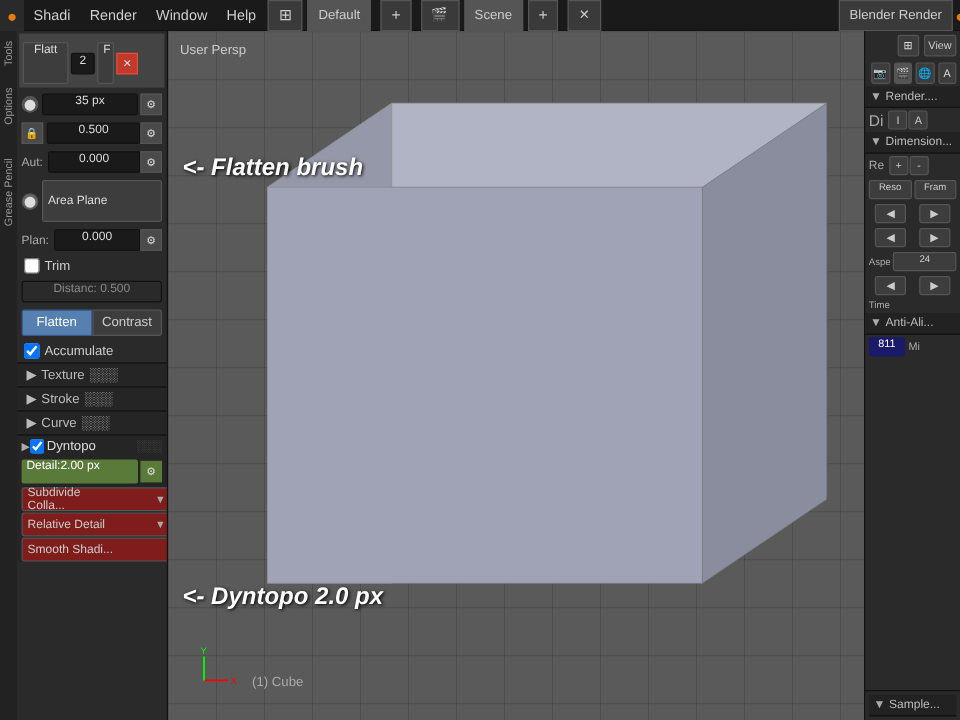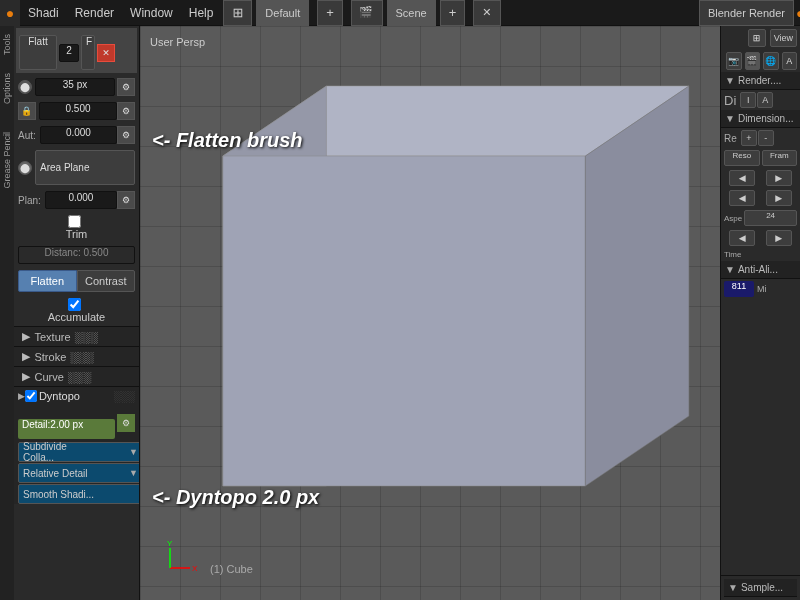--- a/index.html
+++ b/index.html
@@ -30,36 +30,36 @@
     .panel-input { background: #1a1a1a; border: 1px solid #111; color: #ddd; font-size: 10px; height: 18px; flex: 1; text-align: center; padding: 0 2px; border-radius: 2px; }
     .panel-btn { background: #3d3d3d; border: 1px solid #555; color: #ddd; font-size: 10px; height: 35px; padding: 0 4px; cursor: pointer; border-radius: 2px; }
     .panel-icon-btn { width: 18px; height: 18px; background: #4a4a4a; border: 1px solid #555; display: flex; align-items: center; justify-content: center; cursor: pointer; font-size: 9px; }
     .lock-icon { color: #aaa; }
 
     .section-header { display: flex; align-items: center; padding: 3px 4px; background: #252525; border-top: 1px solid #111; cursor: pointer; }
     .section-header span { color: #bbb; font-size: 11px; margin-left: 4px; }
     .section-arrow { color: #aaa; font-size: 9px; }
     .section-dots { color: #555; margin-left: auto; font-size: 10px; }
 
-    .checkbox-row { display: flex; align-items: center; padding: 3px 6px; flex-direction: column; }
+    .checkbox-row { display: flex; align-items: center; padding: 3px 6px; }
     .checkbox-row input { margin-right: 4px; }
     .checkbox-row label { color: #ccc; font-size: 11px; }
 
     .btn-group { display: flex; margin: 3px 4px; }
     .btn-active { background: #5680b0; border: 1px solid #3a5a8a; color: #fff; font-size: 11px; height: 22px; flex: 1; cursor: pointer; border-radius: 2px 0 0 2px; }
     .btn-inactive { background: #3d3d3d; border: 1px solid #555; color: #ccc; font-size: 11px; height: 22px; flex: 1; cursor: pointer; border-radius: 0 2px 2px 0; }
 
     .select-row { display: flex; align-items: center; padding: 3px 4px; }
 
     .dyntopo-section { background: #252525; border-top: 1px solid #111; }
     .dyntopo-header { display: flex; align-items: center; padding: 3px 4px; cursor: pointer; }
     .checkbox-small { width: 12px; height: 12px; margin-right: 2px; }
     .detail-input-row { display: flex; align-items: center; padding: 2px 4px; }
-    .detail-input { background: #5a7a3a; border: none; color: #fff; font-size: 10px; height: 20px; flex: 1; text-align: center; border-radius: 2px; margin-top: 12px; }
-    .full-btn { background: #0c4a6e; border: 1px solid #555; color: #ccc; font-size: 10px; height: 20px; width: 100%; text-align: left; padding: 0 4px; cursor: pointer; display: flex; align-items: center; margin: 1px 4px; border-radius: 2px; gap: 40px; }
+    .detail-input { background: #5a7a3a; border: none; color: #fff; font-size: 10px; height: 20px; flex: 1; text-align: center; border-radius: 2px; }
+    .full-btn { background: #7f1d1d; border: 1px solid #555; color: #ccc; font-size: 10px; height: 20px; width: 100%; text-align: left; padding: 0 4px; cursor: pointer; display: flex; align-items: center; margin: 1px 4px; border-radius: 2px; gap: 40px; }
     .full-btn-arrow { color: #aaa; margin-left: auto; font-size: 9px; }
 
     
     #viewport { flex: 1; height: 574px; position: relative; background: #666; overflow: hidden; }
 
     
     .grid-bg {
       position: absolute; top: 0; left: 0; width: 100%; height: 100%;
       background-color: #5a5a5a;
       background-image:

